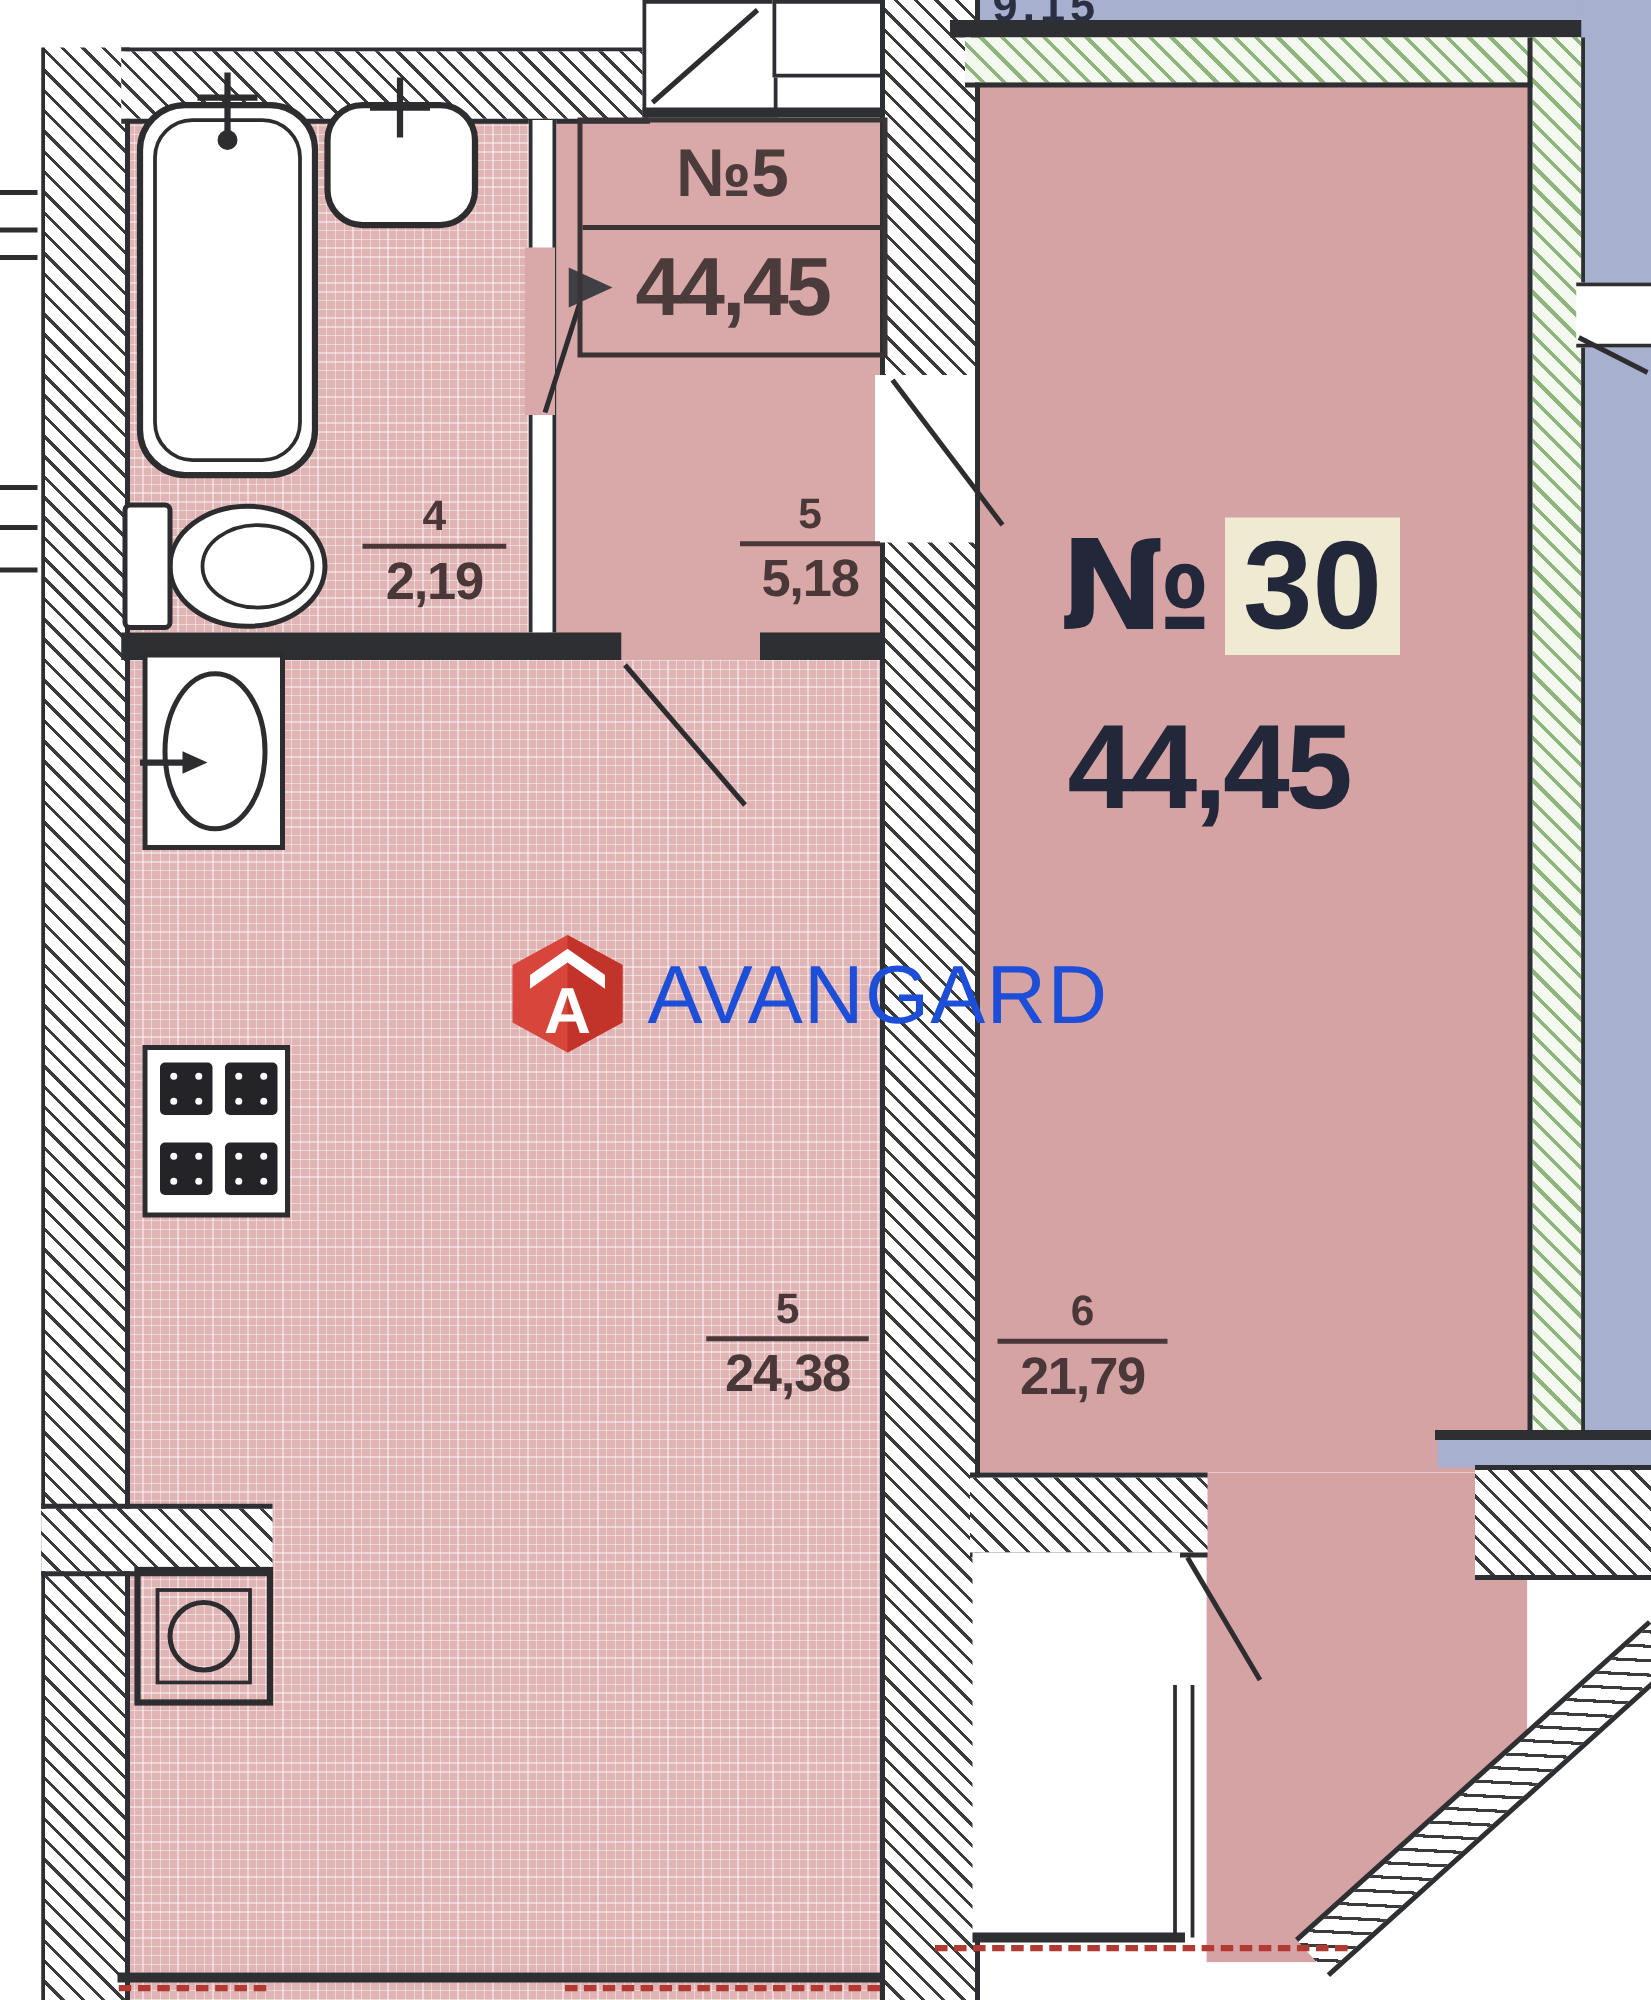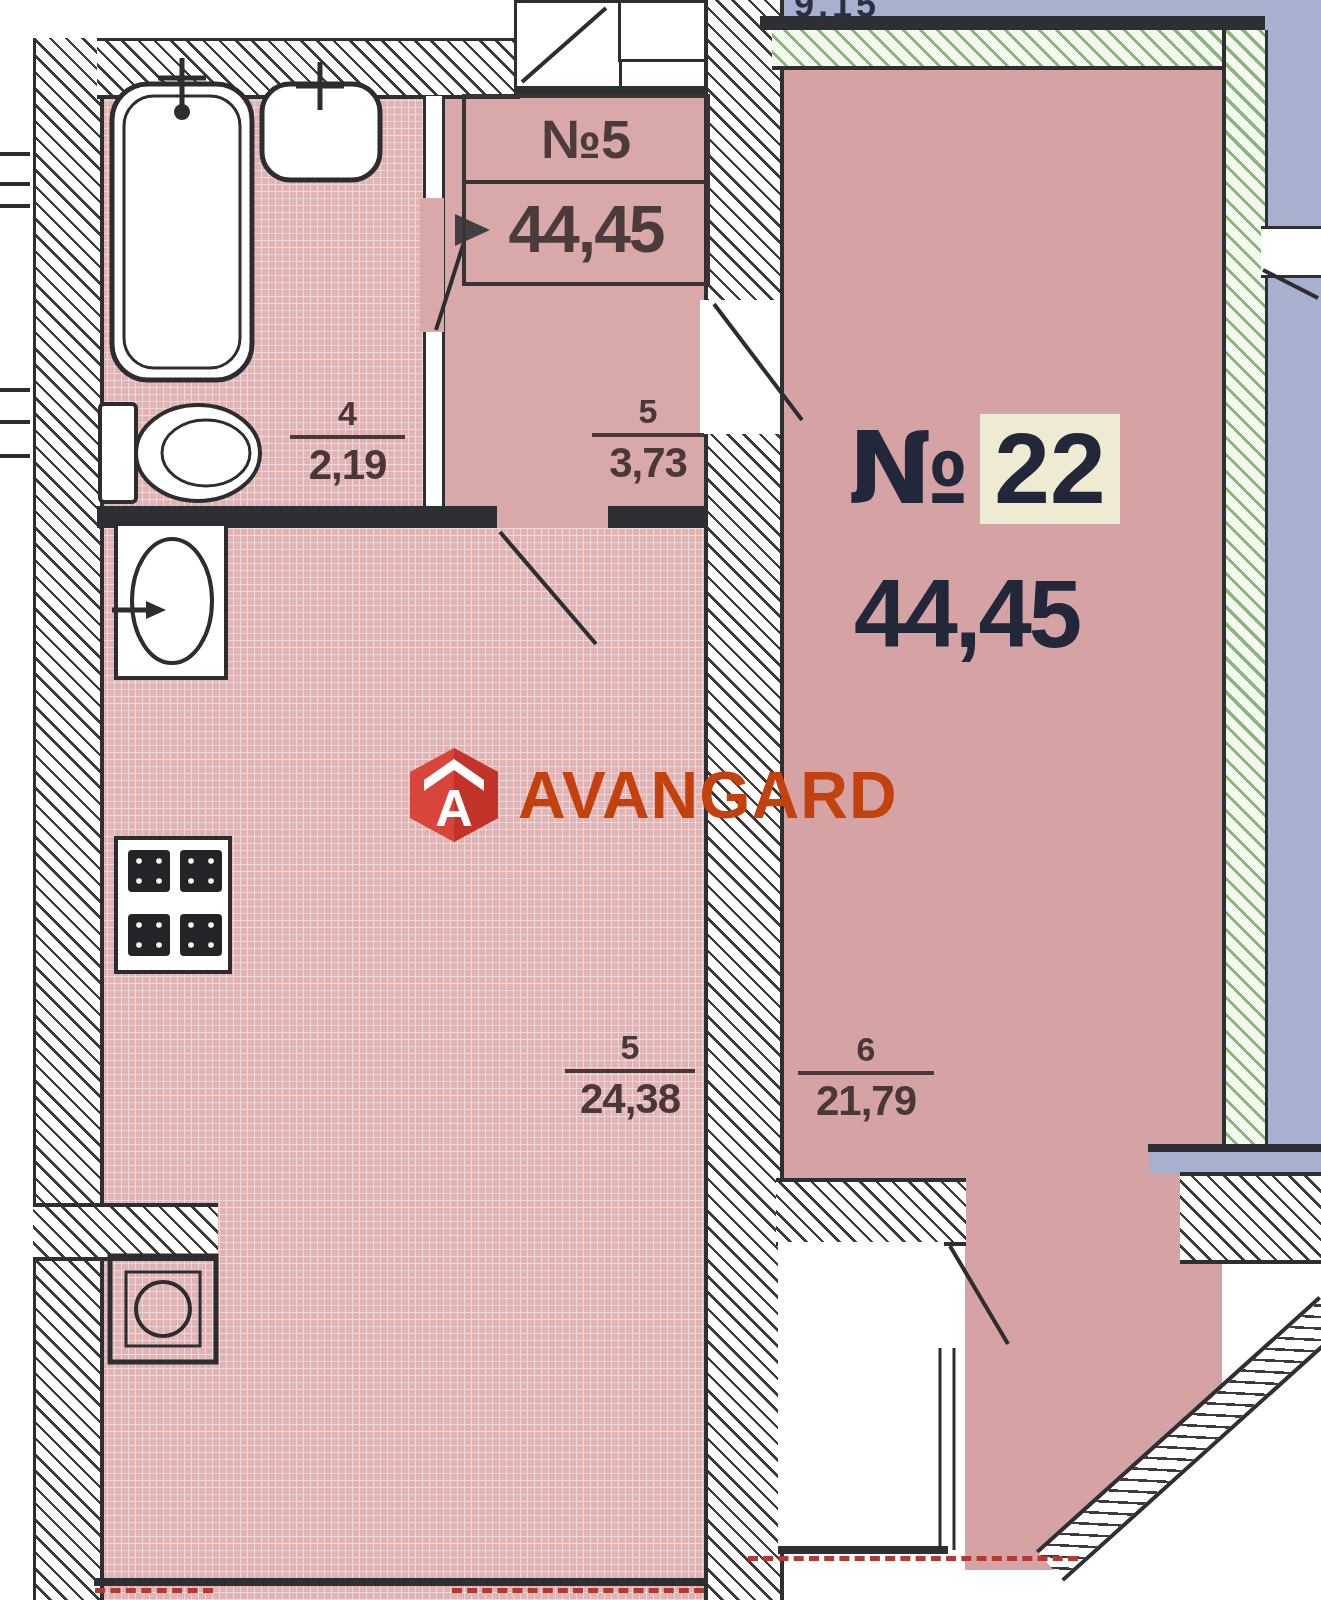--- a/index.html
+++ b/index.html
@@ -29,21 +29,21 @@
   #apt-box .r1{height:82px;display:flex;align-items:center;justify-content:center;font-size:54px;
                border-bottom:4px solid #3a3436;}
   #apt-box .r2{height:90px;display:flex;align-items:center;justify-content:center;font-size:66px;letter-spacing:-2px;}
   
   #callout{left:848px;top:414px;display:flex;align-items:center;gap:12px;color:#22273a;font-weight:bold;}
   #callout .nsign{font-size:100px;line-height:1;font-family:"DejaVu Sans","Liberation Sans",sans-serif;}
   #callout .num{font-size:100px;line-height:1;background:#efead2;padding:4px 14px 6px 14px;}
   #callout-area{left:854px;top:566px;font-size:96px;font-weight:bold;color:#22273a;letter-spacing:-3px;line-height:1;}
   
   #watermark{left:408px;top:746px;display:flex;align-items:center;gap:18px;}
-  #brand{font-size:66px;font-weight:bold;color:#c2410c;letter-spacing:1px;line-height:1;}
+  #brand{font-size:66px;font-weight:normal;color:#1d4ed8;letter-spacing:1px;line-height:1;}
   #partial-dim{left:794px;top:-16px;font-size:36px;font-weight:bold;color:#2a3042;letter-spacing:4px;}
   svg{display:block;}
 </style>
 </head>
 <body>
 
 <div id="plan">
 
   <div class="abs tile" style="left:100px;top:96px;width:323px;height:432px;"></div>
   <div class="abs plain" style="left:439px;top:96px;width:267px;height:432px;"></div>
@@ -169,36 +169,36 @@
   </div>
 
   <div class="frac" style="left:290px;top:396px;width:115px;">
     <div class="num">4</div>
     <div class="bar"></div>
     <div class="den">2,19</div>
   </div>
   <div class="frac" style="left:592px;top:394px;width:112px;">
     <div class="num">5</div>
     <div class="bar"></div>
-    <div class="den">3,73</div>
+    <div class="den">5,18</div>
   </div>
   <div class="frac" style="left:565px;top:1030px;width:130px;">
     <div class="num">5</div>
     <div class="bar"></div>
     <div class="den">24,38</div>
   </div>
   <div class="frac" style="left:798px;top:1032px;width:136px;">
     <div class="num">6</div>
     <div class="bar"></div>
     <div class="den">21,79</div>
   </div>
 
   <div id="callout" class="abs">
     <span class="nsign">№</span>
-    <span class="num">22</span>
+    <span class="num">30</span>
   </div>
   <div id="callout-area" class="abs">44,45</div>
 
   <div id="partial-dim" class="abs">9,15</div>
 
   <div id="watermark" class="abs">
     <svg width="92" height="98" viewBox="0 0 92 98">
       <polygon points="46,2 90,26 90,72 46,96 2,72 2,26" fill="#d8453a"></polygon>
       <polygon points="46,2 90,26 90,72 46,96" fill="#c23429"></polygon>
       <path d="M16,34 L46,13 L76,34 L76,45 L46,24 L16,45 Z" fill="#ffffff"></path>

